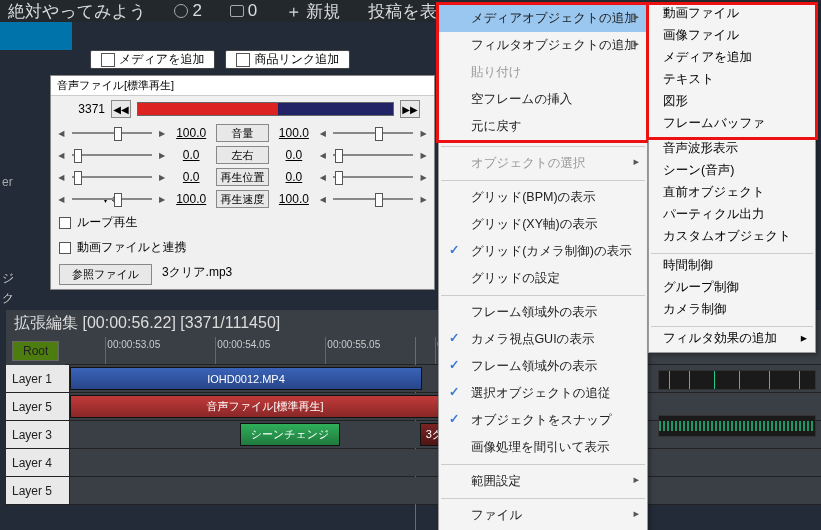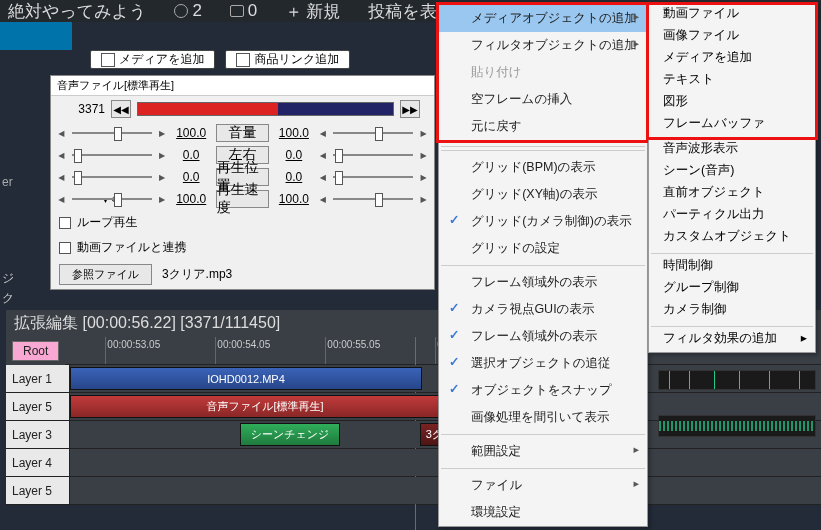--- a/index.html
+++ b/index.html
@@ -29,33 +29,33 @@
 .audio-panel .seekrow .num { text-align: right; min-width: 40px; }
 .audio-panel .btn-sm { width: 20px; height: 18px; background: #e8e8e8; border: 1px solid #888; font-size: 10px; display: flex; align-items: center; justify-content: center; }
 .audio-panel .bar { flex: 1; height: 14px; background: linear-gradient(to right, #d22 0%, #d22 55%, #226 55%, #226 100%); border: 1px solid #666; }
 .audio-panel .row { display: flex; align-items: center; padding: 2px 6px; gap: 6px; }
 .audio-panel .slider { width: 90px; height: 14px; position: relative; }
 .audio-panel .slider::before { content: ""; position: absolute; left: 0; right: 0; top: 6px; height: 2px; background: #888; }
 .audio-panel .slider::after { content: ""; position: absolute; top: 1px; width: 6px; height: 12px; background: #fff; border: 1px solid #555; }
 .audio-panel .slider.c::after { left: 42px; }
 .audio-panel .slider.l::after { left: 2px; }
 .audio-panel .val { width: 42px; text-align: center; text-decoration: underline; color: #000; }
-.audio-panel .mid-btn { width: 60px; height: 18px; background: #e8e8e8; border: 1px solid #888; font-size: 14px; display: flex; align-items: center; justify-content: center; }
+.audio-panel .mid-btn { width: 60px; height: 18px; background: #e8e8e8; border: 1px solid #888; font-size: 11px; display: flex; align-items: center; justify-content: center; }
 .audio-panel .tri { font-size: 8px; color: #555; width: 10px; text-align: center; }
 .audio-panel .chk-row { padding: 4px 8px; display: flex; align-items: center; gap: 6px; }
 .audio-panel .chk { width: 12px; height: 12px; border: 1px solid #555; background: #fff; }
-.audio-panel .ref-row { display: flex; align-items: center; padding: 4px 8px; gap: 10px; }
+.audio-panel .ref-row { display: flex; padding: 4px 8px; gap: 10px; }
 .audio-panel .ref-row .ref-btn { background: #e8e8e8; border: 1px solid #888; padding: 2px 12px; font-size: 11px; }
 .audio-panel .expand { position: absolute; left: 52px; top: 118px; font-size: 10px; }
 
 
 .timeline { position: absolute; left: 6px; top: 310px; right: 0; background: #3a3f46; color: #ddd; }
 .timeline .tl-title { padding: 3px 8px; background: #3a3f46; font-size: 16px; }
 .timeline .root-row { display: flex; align-items: center; background: #3a3f46; }
-.timeline .root-btn { background: #f9a8d4; color: #222; border: 1px solid #666; padding: 2px 10px; margin: 2px 6px; font-size: 12px; }
+.timeline .root-btn { background: #4d7c0f; color: #222; border: 1px solid #666; padding: 2px 10px; margin: 2px 6px; font-size: 12px; }
 .timeline .ruler { flex: 1; height: 28px; position: relative; background: #3a3f46; border-bottom: 1px solid #222; }
 .timeline .ruler .tick { position: absolute; top: 0; bottom: 0; border-left: 1px solid #666; }
 .timeline .ruler .tlabel { position: absolute; top: 2px; font-size: 10px; color: #ccc; }
 .timeline .ruler .cursor { position: absolute; top: 0; bottom: -180px; width: 1px; background: #e33; }
 .timeline .layer-row { display: flex; height: 28px; border-bottom: 1px solid #222; }
 .timeline .layer-label { width: 64px; background: #e9e9e9; color: #222; border-right: 1px solid #222; display: flex; align-items: center; padding-left: 6px; font-size: 12px; }
 .timeline .layer-track { flex: 1; position: relative; background: #3a3f46; }
 .timeline .clip { position: absolute; top: 2px; bottom: 2px; border: 1px solid #111; color: #fff; font-size: 11px; display: flex; align-items: center; justify-content: center; overflow: hidden; }
 .clip.blue { background: linear-gradient(#3a63b8, #27468a); }
 .clip.red  { background: linear-gradient(#c23a3a, #8a2727); }
@@ -244,20 +244,21 @@
 
 <div class="menu" style="left:438px; top:4px; width:210px;">
   <div class="redbox" style="border:3px solid #e11; margin:-3px -3px 0 -3px; padding:0;">
     <div class="mi arrow highlight">メディアオブジェクトの追加</div>
     <div class="mi arrow">フィルタオブジェクトの追加</div>
     <div class="mi disabled">貼り付け</div>
     <div class="mi">空フレームの挿入</div>
     <div class="mi">元に戻す</div>
   </div>
   <div class="sep"></div>
+  <div class="mi arrow disabled">オブジェクトの選択</div>
   <div class="sep"></div>
   <div class="mi">グリッド(BPM)の表示</div>
   <div class="mi">グリッド(XY軸)の表示</div>
   <div class="mi checked">グリッド(カメラ制御)の表示</div>
   <div class="mi">グリッドの設定</div>
   <div class="sep"></div>
   <div class="mi">フレーム領域外の表示</div>
   <div class="mi checked">カメラ視点GUIの表示</div>
   <div class="mi checked">フレーム領域外の表示</div>
   <div class="mi checked">選択オブジェクトの追従</div>

